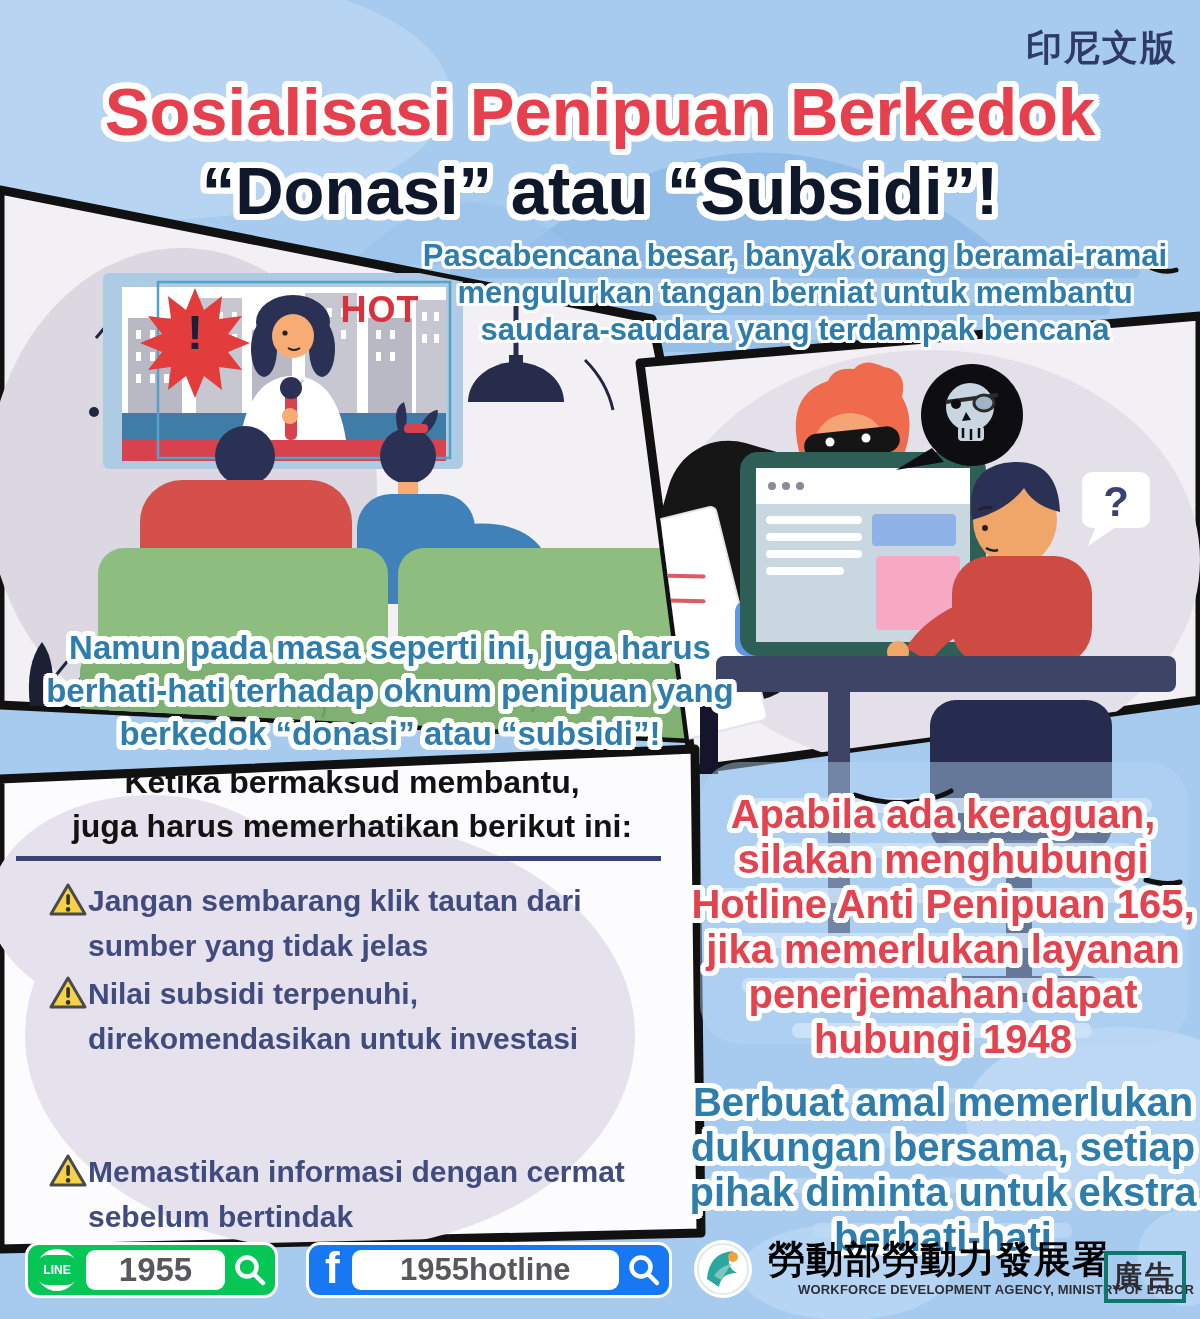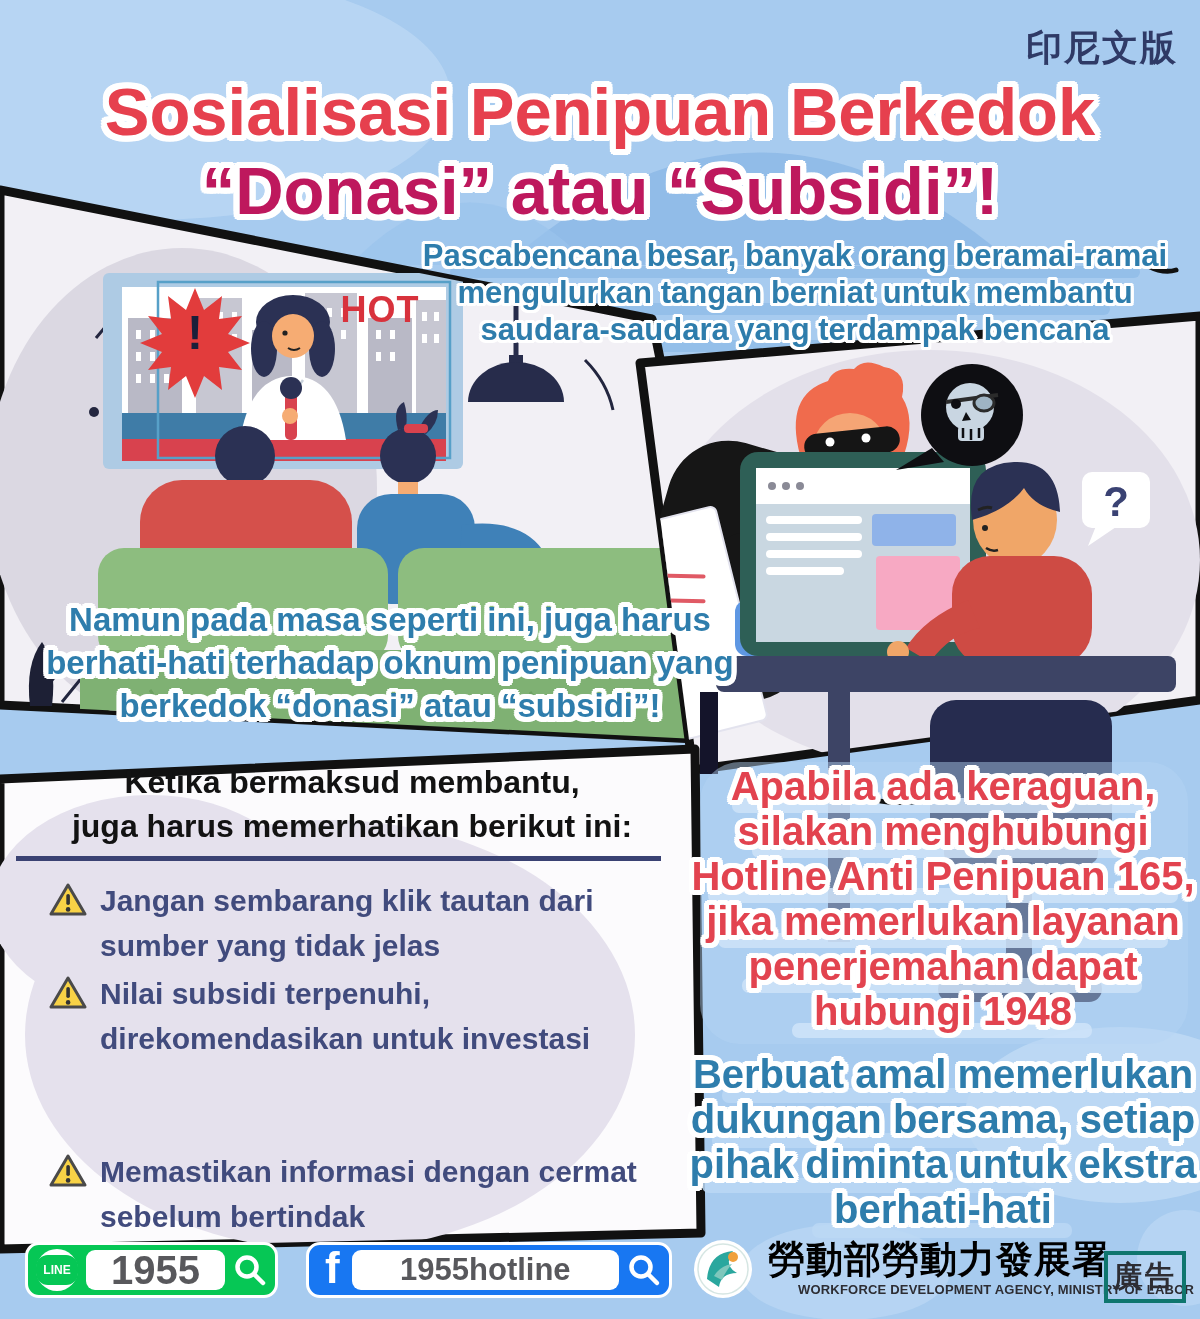--- a/index.html
+++ b/index.html
@@ -8,45 +8,45 @@
     background:#A7CBEF;
     font-family:"Liberation Sans",sans-serif;
     -webkit-font-smoothing:antialiased;
   }
   #scene{position:absolute;left:0;top:0;width:1200px;height:1319px;}
   .cline{
     position:absolute;transform:translateX(-50%);
     white-space:nowrap;font-weight:bold;text-align:right;line-height:1;
   }
   .ow3{text-shadow:3px 0 #fff,-3px 0 #fff,0 3px #fff,0 -3px #fff,2px 2px #fff,2px -2px #fff,-2px 2px #fff,-2px -2px #fff,3px 2px #fff,3px -2px #fff,-3px 2px #fff,-3px -2px #fff,2px 3px #fff,2px -3px #fff,-2px 3px #fff,-2px -3px #fff;}
-  .ow5{text-shadow:5px 0 #fff,-5px 0 #fff,0 5px #fff,0 -5px #fff,4px 4px #fff,4px -4px #fff,-4px 4px #fff,-4px -4px #fff,5px 2px #fff,5px -2px #fff,-5px 2px #fff,-5px -2px #fff,2px 5px #fff,2px -5px #fff,-2px 5px #fff,-2px -5px #fff;}
+  .ow5{text-shadow:5px 0 #fff,-5px 0 #fff,0 5px #fff,0 -5px #fff,4px 4px #fff,4px -4px #fff,-4px 4px #fff,-4px -4px #fff,5px 2px #fff,5px -2px #fff,-5px 2px #fff,-5px -2px #fff,2px 5px #fff,2px -5px #fff,-2px 5px #fff,-2px -5px #fff;margin-top:28px;}
   .ow6{text-shadow:6px 0 #fff,-6px 0 #fff,0 6px #fff,0 -6px #fff,5px 5px #fff,5px -5px #fff,-5px 5px #fff,-5px -5px #fff,6px 3px #fff,6px -3px #fff,-6px 3px #fff,-6px -3px #fff,3px 6px #fff,3px -6px #fff,-3px 6px #fff,-3px -6px #fff;}
   .title1{left:600px;top:78px;font-size:67px;color:#E6404E;letter-spacing:0px;}
-  .title2{left:600px;top:157px;font-size:67px;color:#be185d;}
+  .title2{left:600px;top:157px;font-size:67px;color:#0f172a;}
   .lang{position:absolute;right:22px;top:24px;font-size:36px;font-weight:bold;color:#2F3A66;letter-spacing:2px;}
   .intro{font-size:31px;color:#2E7DAC;}
   .caution{font-size:33px;color:#2E7DAC;}
   .hotline{font-size:40px;color:#E2434F;}
   .closing{font-size:40px;color:#2E7DAC;}
   .chk-head{font-size:32px;color:#121212;}
   .divider{position:absolute;left:16px;top:856px;width:645px;height:5px;background:#3A4273;}
-  .check-item{position:absolute;left:48px;display:flex;align-items:flex-start;gap:12px;}
+  .check-item{position:absolute;left:48px;display:flex;align-items:flex-start;}
   .check-item svg{width:40px;height:36px;flex:0 0 auto;margin-top:4px;}
   .check-line{font-size:30px;font-weight:bold;color:#414B7D;line-height:45px;white-space:nowrap;}
   
   .badge{position:absolute;top:1242px;height:56px;border:3px solid #fff;border-radius:14px;
          display:flex;align-items:center;box-sizing:border-box;padding:0 8px;gap:8px;}
   .badge-line{left:25px;width:253px;background:#06C755;}
   .badge-fb{left:306px;width:366px;background:#1877F2;}
   .line-logo{width:42px;height:42px;border-radius:50%;background:#fff;display:flex;align-items:center;justify-content:center;flex:0 0 auto;}
   .line-logo-in{width:44px;height:30px;border-radius:12px;background:#06C755;color:#fff;font-size:12px;font-weight:bold;display:flex;align-items:center;justify-content:center;letter-spacing:0;}
   .fb-f{color:#fff;font-size:44px;font-weight:bold;line-height:1;margin:0 4px 4px 8px;}
   .searchbox{flex:1;height:40px;background:#fff;border-radius:9px;display:flex;align-items:center;justify-content:center;
              font-weight:bold;color:#58585C;}
-  .searchbox.s1{font-size:40px;}
+  .searchbox.s1{font-size:33px;}
   .searchbox.s2{font-size:31px;}
   .mag{flex:0 0 auto;}
   .agency{position:absolute;left:692px;top:1238px;display:flex;align-items:center;gap:14px;}
   .agency-txt .zh{font-size:37px;font-weight:bold;color:#000000;letter-spacing:1px;line-height:1.05;}
   .agency-txt .en{font-size:13px;font-weight:bold;color:#2D2D33;letter-spacing:0.2px;margin-top:3px;margin-left:30px;}
   .ad-box{position:absolute;left:1104px;top:1251px;width:74px;height:44px;border:4px solid #0f766e;
           display:flex;align-items:center;justify-content:center;font-size:29px;font-weight:bold;color:#2D2D33;letter-spacing:3px;}
 </style>
 </head>
 <body>

